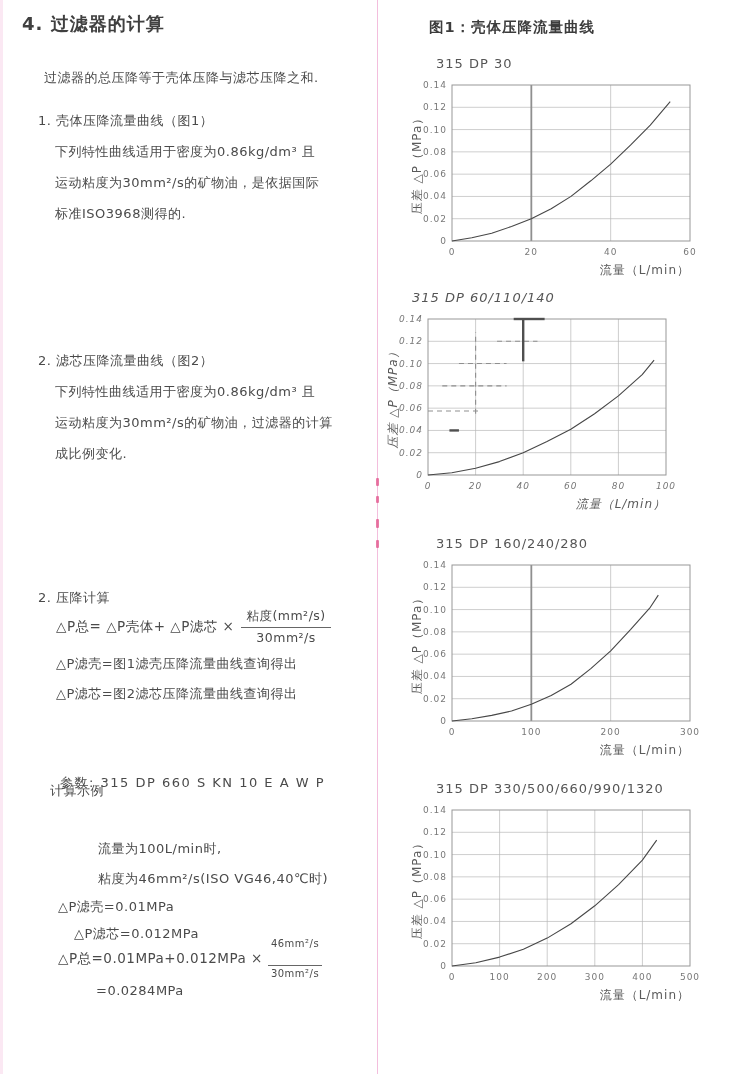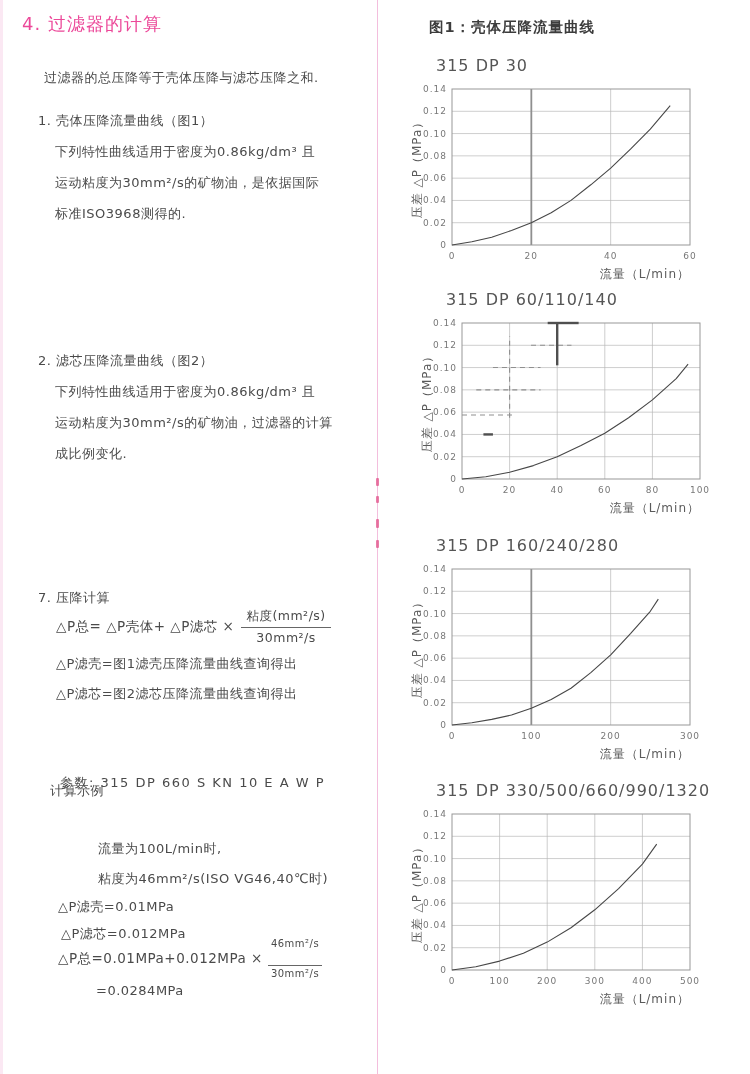--- a/index.html
+++ b/index.html
@@ -6,26 +6,26 @@
   body{
     width:750px;height:1074px;position:relative;background:#ffffff;
     font-family:"DejaVu Sans","Liberation Sans",sans-serif;
     color:#4a4a4a;overflow:hidden;
   }
   .page{position:absolute;inset:0;}
   .page-edge{position:absolute;left:0;top:0;width:3px;height:100%;
     background:rgba(243,190,220,0.35);}
   .divider{position:absolute;top:0;width:1px;height:100%;background:#f3bedd;}
   .divider-dash{position:absolute;width:3px;border-radius:1px;background:#e2528a;opacity:.75;}
-  .heading{position:absolute;font-size:18px;color:#ec4899;letter-spacing:1px;}
+  .heading{position:absolute;font-size:18px;color:#404040;letter-spacing:1px;font-weight:bold;}
   .txt{position:absolute;font-size:13px;line-height:31px;color:#4a4a4a;letter-spacing:.5px;}
   .txt .ind{display:block;padding-left:17px;}
   .fig-title{position:absolute;font-size:14.5px;font-weight:bold;color:#3c3c3c;letter-spacing:1px;padding-left:46px;}
   .chart{position:absolute;}
-  .chart-title{font-size:16px;color:#555;letter-spacing:1px;margin:0 0 2px 26px;}
+  .chart-title{font-size:13px;color:#555;letter-spacing:1px;margin:0 0 2px 26px;}
   .tick{font-size:9px;fill:#787878;font-family:"DejaVu Sans",sans-serif;letter-spacing:1px;}
   .axis-label{font-size:12px;fill:#5a5a5a;font-family:"DejaVu Sans",sans-serif;letter-spacing:1px;}
   .formula-row{position:absolute;font-size:13.5px;color:#4a4a4a;letter-spacing:.5px;display:flex;align-items:center;}
   .frac{display:inline-block;text-align:center;vertical-align:middle;margin-left:7px;font-size:12.5px;}
   .frac .num{display:block;border-bottom:1.4px solid #666;padding:0 5px 2px;}
   .frac .den{display:block;padding-top:2px;}
   .frac.small{font-size:10px;margin-left:5px;}
   .frac.small .num{padding:0 3px 16px;border-bottom-width:1px;}
 </style>
 </head>
@@ -51,37 +51,37 @@
     <span class="ind">标准ISO3968测得的.</span>
   </div>
 
   <div class="txt" style="left:38px;top:345px;width:340px;">
     <span>2. 滤芯压降流量曲线（图2）</span>
     <span class="ind">下列特性曲线适用于密度为0.86kg/dm³ 且</span>
     <span class="ind">运动粘度为30mm²/s的矿物油，过滤器的计算</span>
     <span class="ind">成比例变化.</span>
   </div>
 
-  <div class="txt" style="left:38px;top:582px;">7. 压降计算</div>
+  <div class="txt" style="left:38px;top:582px;">2. 压降计算</div>
   <div class="formula-row" style="left:56px;top:608px;">
     <span>△P总= △P壳体+ △P滤芯 ×</span>
     <span class="frac">
       <span class="num">粘度(mm²/s)</span>
       <span class="den">30mm²/s</span>
     </span>
   </div>
   <div class="txt" style="left:56px;top:648px;">△P滤壳=图1滤壳压降流量曲线查询得出</div>
   <div class="txt" style="left:56px;top:678px;">△P滤芯=图2滤芯压降流量曲线查询得出</div>
 
   <div class="txt" style="left:50px;top:775px;">计算示例</div>
   <div class="txt" style="left:60px;top:767px;letter-spacing:1.5px;">参数: 315 DP 660 S KN 10 E A W P</div>
   <div class="txt" style="left:98px;top:833px;">流量为100L/min时,</div>
   <div class="txt" style="left:98px;top:863px;">粘度为46mm²/s(ISO VG46,40℃时)</div>
   <div class="txt" style="left:58px;top:891px;">△P滤壳=0.01MPa</div>
-  <div class="txt" style="left:61px;top:918px;">△P滤芯=0.012MPa</div>
+  <div class="txt" style="left:74px;top:918px;">△P滤芯=0.012MPa</div>
   <div class="formula-row" style="left:58px;top:938px;">
     <span>△P总=0.01MPa+0.012MPa ×</span>
     <span class="frac small">
       <span class="num">46mm²/s</span>
       <span class="den">30mm²/s</span>
     </span>
   </div>
   <div class="txt" style="left:96px;top:975px;">=0.0284MPa</div>
 
   <div class="fig-title" style="left:383px;top:18px;">图1：壳体压降流量曲线</div>
@@ -109,21 +109,21 @@
         <line x1="200.66666666666666" y1="12" x2="200.66666666666666" y2="168" stroke="#b8b8b8" stroke-width="0.7"></line>
         <text x="200.66666666666666" y="182" text-anchor="middle" class="tick">40</text>
         <text x="280" y="182" text-anchor="middle" class="tick">60</text>
         <rect x="42" y="12" width="238" height="156" fill="none" stroke="#979797" stroke-width="1"></rect>
         <path d="M42.0 168.0 L61.8 164.7 L81.7 160.2 L101.5 153.5 L121.3 145.7 L141.2 135.7 L161.0 123.4 L180.8 107.8 L200.7 91.1 L220.5 72.2 L240.3 52.1 L260.2 28.7 " fill="none" stroke="#474747" stroke-width="1.1" stroke-linejoin="round"></path>
         <text x="280" y="201" text-anchor="end" class="axis-label">流量（L/min）</text>
         <text transform="translate(11,90) rotate(-90)" text-anchor="middle" class="axis-label">压差 △P（MPa）</text>
       </svg>
   </div>
 
-  <div class="chart" style="left:420px;top:290px;">
+  <div class="chart" style="left:386px;top:290px;font-style:italic;">
     <div class="chart-title">315 DP 60/110/140</div>
     <svg width="306" height="206">
         <text x="37" y="171" text-anchor="end" class="tick">0</text>
         <line x1="42" y1="145.71428571428572" x2="280" y2="145.71428571428572" stroke="#b8b8b8" stroke-width="0.7"></line>
         <text x="37" y="148.71428571428572" text-anchor="end" class="tick">0.02</text>
         <line x1="42" y1="123.42857142857143" x2="280" y2="123.42857142857143" stroke="#b8b8b8" stroke-width="0.7"></line>
         <text x="37" y="126.42857142857143" text-anchor="end" class="tick">0.04</text>
         <line x1="42" y1="101.14285714285715" x2="280" y2="101.14285714285715" stroke="#b8b8b8" stroke-width="0.7"></line>
         <text x="37" y="104.14285714285715" text-anchor="end" class="tick">0.06</text>
         <line x1="42" y1="78.85714285714286" x2="280" y2="78.85714285714286" stroke="#b8b8b8" stroke-width="0.7"></line>

